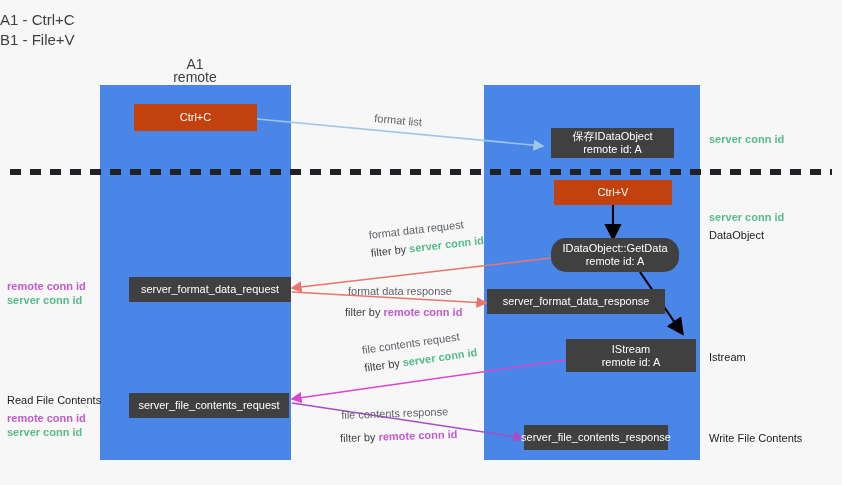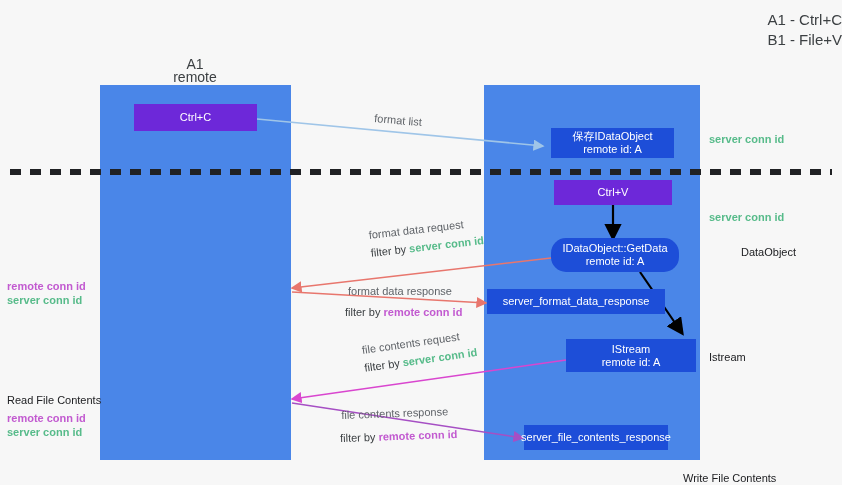--- a/index.html
+++ b/index.html
@@ -7,43 +7,43 @@
     width:842px;height:485px;
     background:#f7f7f7;
     font-family:"Liberation Sans","DejaVu Sans",sans-serif;
     position:relative;overflow:hidden;
   }
   #stage{position:absolute;left:0;top:0;width:842px;height:485px;}
   .abs{position:absolute;}
 
   
   .title{
-    left:0;top:10px;width:842px;text-align:right;
+    left:0;top:10px;width:842px;text-align:left;
     font-size:15px;color:#3c4043;line-height:20px;
   }
 
   
   .colhead{
     text-align:center;font-size:14px;color:#3c4043;line-height:13px;
   }
   .colhead .l2{display:block;}
 
   
   .lane{background:#4a86e8;}
 
   
   .box{
     box-sizing:border-box;
     display:flex;align-items:center;justify-content:center;
     flex-direction:column;
     text-align:center;
     color:#ffffff;font-size:11px;line-height:13px;
   }
-  .box.green{background:#6d28d9;}
-  .box.orange{background:#1d4ed8;}
+  .box.green{background:#c2410c;}
+  .box.orange{background:#404040;}
   .box .sub{display:block;}
 
   
   .lbl{font-size:11px;color:#3c4043;line-height:14px;white-space:nowrap;}
   .lbl.dark{color:#202124;}
   .conn-green{color:#57bb8a;font-weight:bold;}
   .conn-pink{color:#c25ad0;font-weight:bold;}
   .lbl-gray{color:#5f6368;}
 
   .rot{transform-origin:left top;white-space:nowrap;}
@@ -123,25 +123,31 @@
   <div class="abs box orange" style="left:551px;top:238px;width:128px;height:34px;border-radius:15px;">
     <span>IDataObject::GetData</span>
     <span class="sub">remote id: A</span>
   </div>
 
   <div class="abs box orange" style="left:566px;top:339px;width:130px;height:33px;">
     <span>IStream</span>
     <span class="sub">remote id: A</span>
   </div>
 
+  <div class="abs box orange" style="left:129px;top:277px;width:162px;height:25px;">
+    <span>server_format_data_request</span>
+  </div>
 
   <div class="abs box orange" style="left:487px;top:289px;width:178px;height:25px;">
     <span>server_format_data_response</span>
   </div>
 
+  <div class="abs box orange" style="left:129px;top:393px;width:160px;height:25px;">
+    <span>server_file_contents_request</span>
+  </div>
 
   <div class="abs box orange" style="left:524px;top:425px;width:144px;height:25px;">
     <span>server_file_contents_response</span>
   </div>
 
   <div class="abs lbl lbl-gray rot" style="left:375px;top:111px;transform:rotate(5deg);">format list</div>
 
   <div class="abs rot" style="left:368px;top:228px;transform:rotate(-6.5deg);">
     <div class="lbl lbl-gray">format data request</div>
     <div class="lbl" style="margin-top:4px;"><span>filter by </span><span class="conn-green">server conn id</span></div>
@@ -159,25 +165,25 @@
 
   <div class="abs rot" style="left:341px;top:408px;transform:rotate(-2deg);">
     <div class="lbl lbl-gray">file contents response</div>
     <div class="lbl" style="margin-top:9px;margin-left:-2px;"><span>filter by </span><span class="conn-pink">remote conn id</span></div>
   </div>
 
   <div class="abs lbl conn-green" style="left:709px;top:132px;">server conn id</div>
 
   <div class="abs lbl conn-green" style="left:709px;top:210px;">server conn id</div>
 
-  <div class="abs lbl dark" style="left:709px;top:245px;margin-left:32px;">DataObject</div>
+  <div class="abs lbl dark" style="left:709px;top:228px;">DataObject</div>
 
   <div class="abs lbl dark" style="left:709px;top:350px;">Istream</div>
 
-  <div class="abs lbl dark" style="left:683px;top:431px;margin-top:40px;">Write File Contents</div>
+  <div class="abs lbl dark" style="left:709px;top:431px;">Write File Contents</div>
 
   <div class="abs stack" style="left:7px;top:279px;">
     <div class="lbl conn-pink">remote conn id</div>
     <div class="lbl conn-green">server conn id</div>
   </div>
 
   <div class="abs lbl dark" style="left:7px;top:393px;">Read File Contents</div>
 
   <div class="abs stack" style="left:7px;top:411px;">
     <div class="lbl conn-pink">remote conn id</div>

